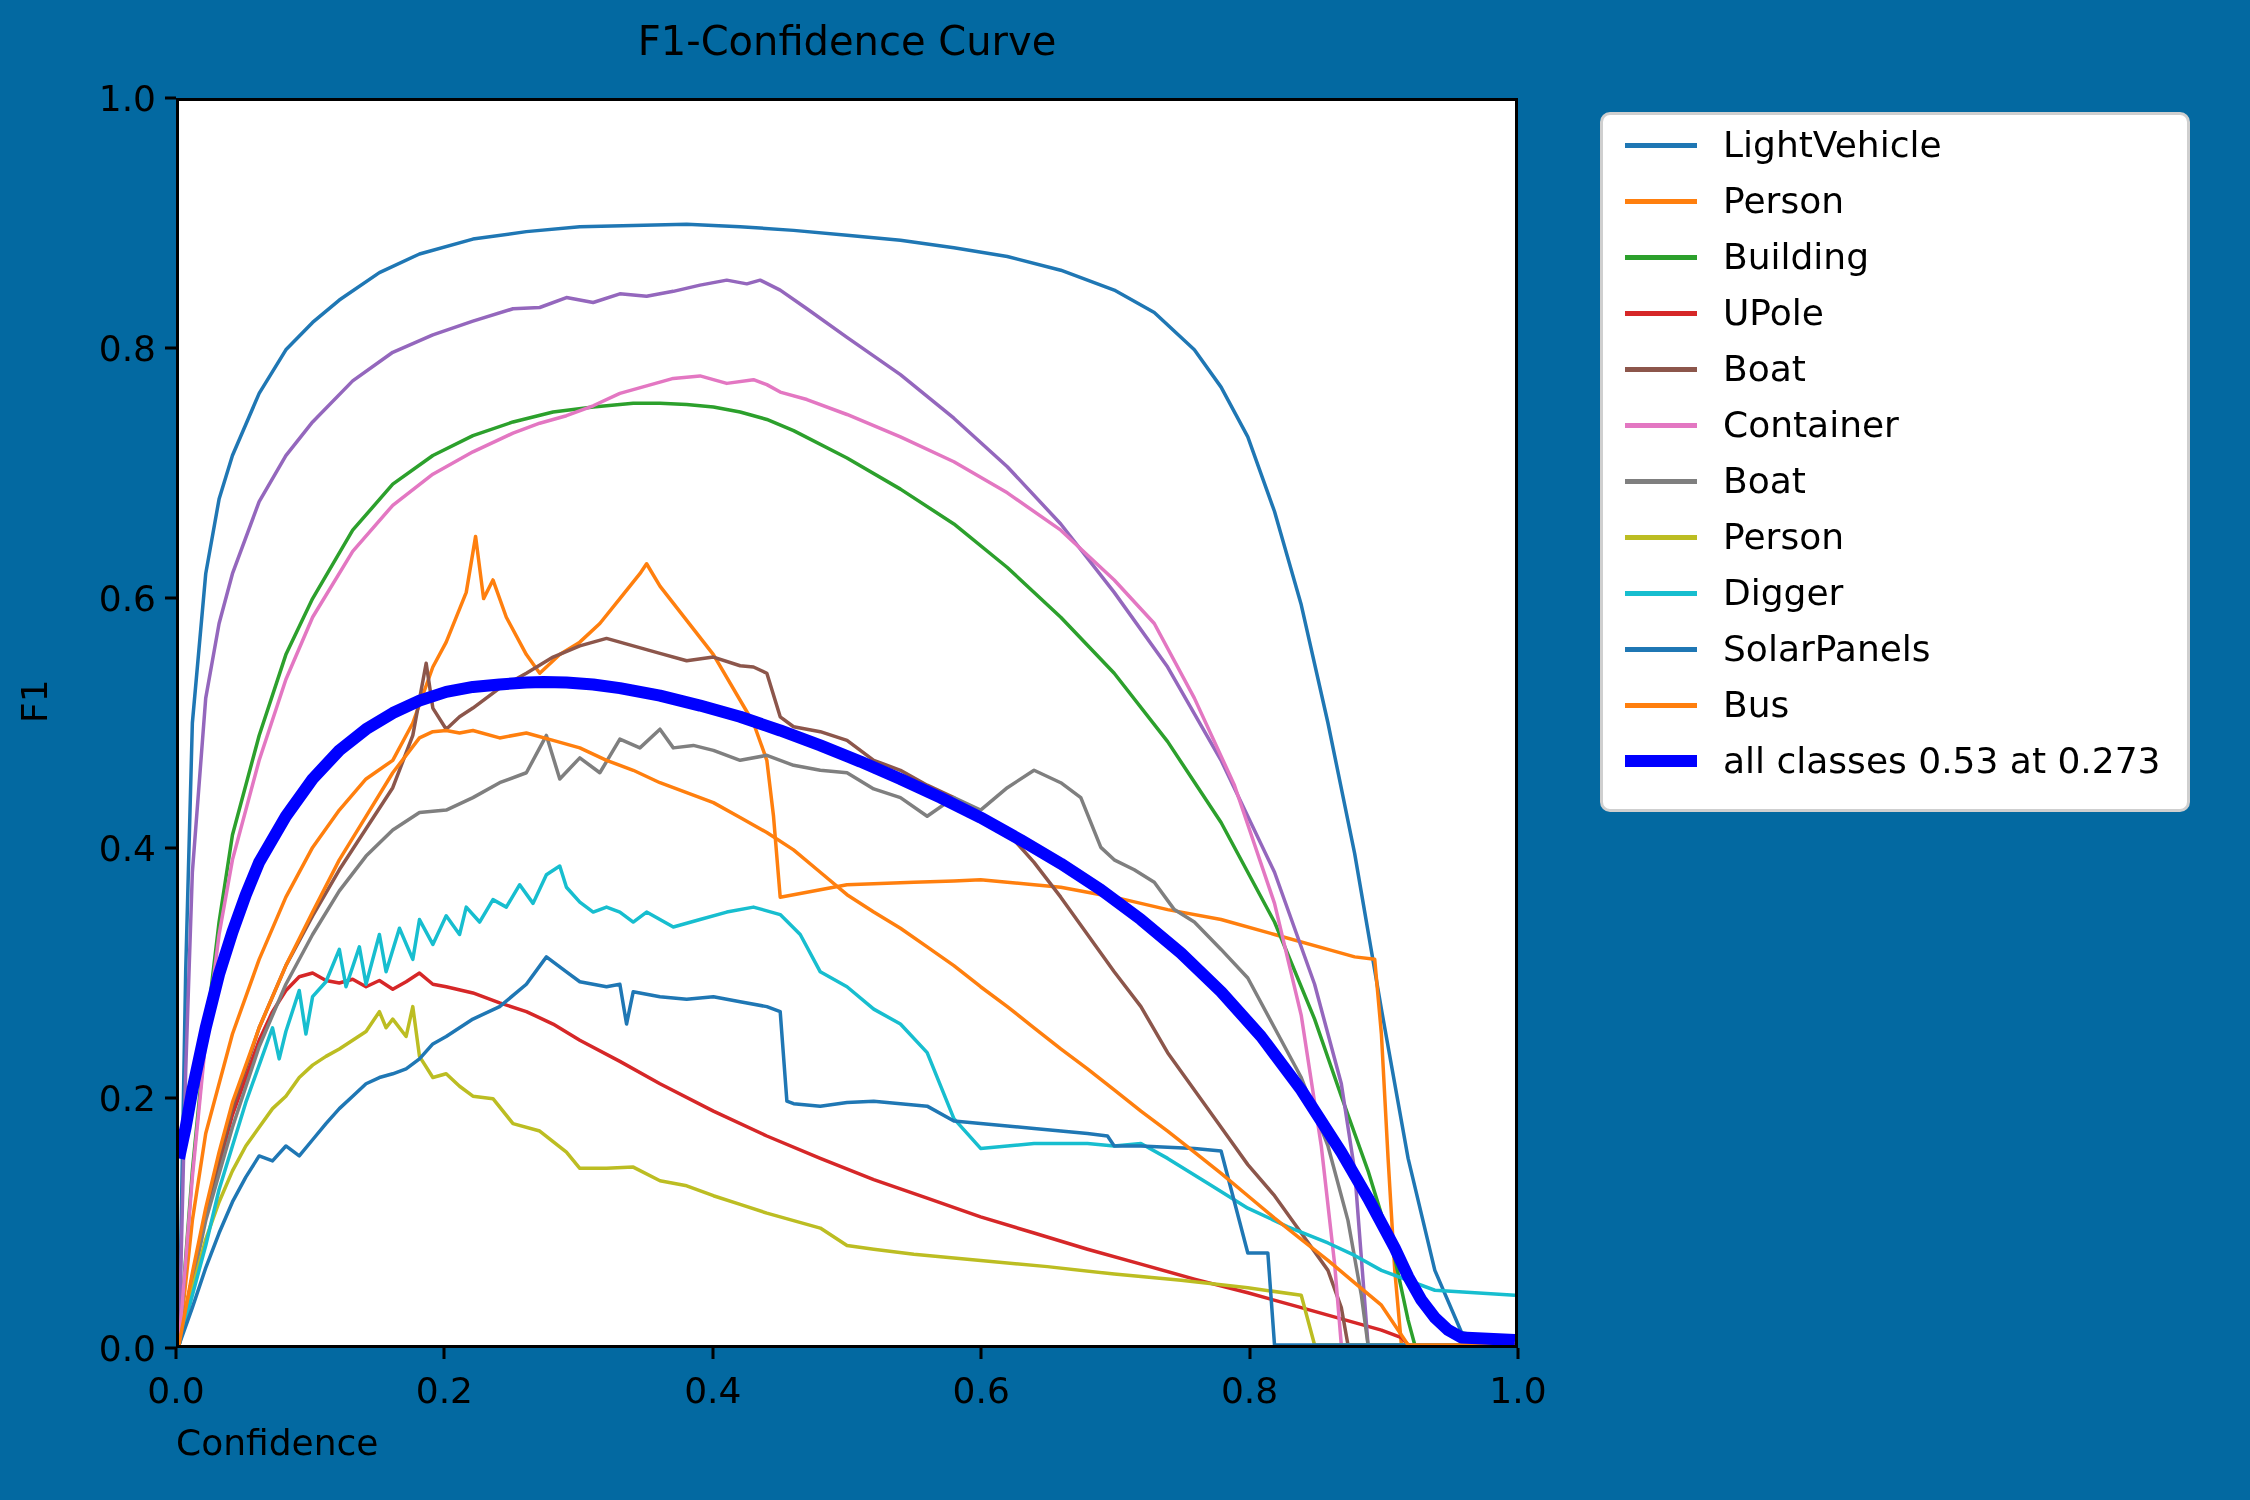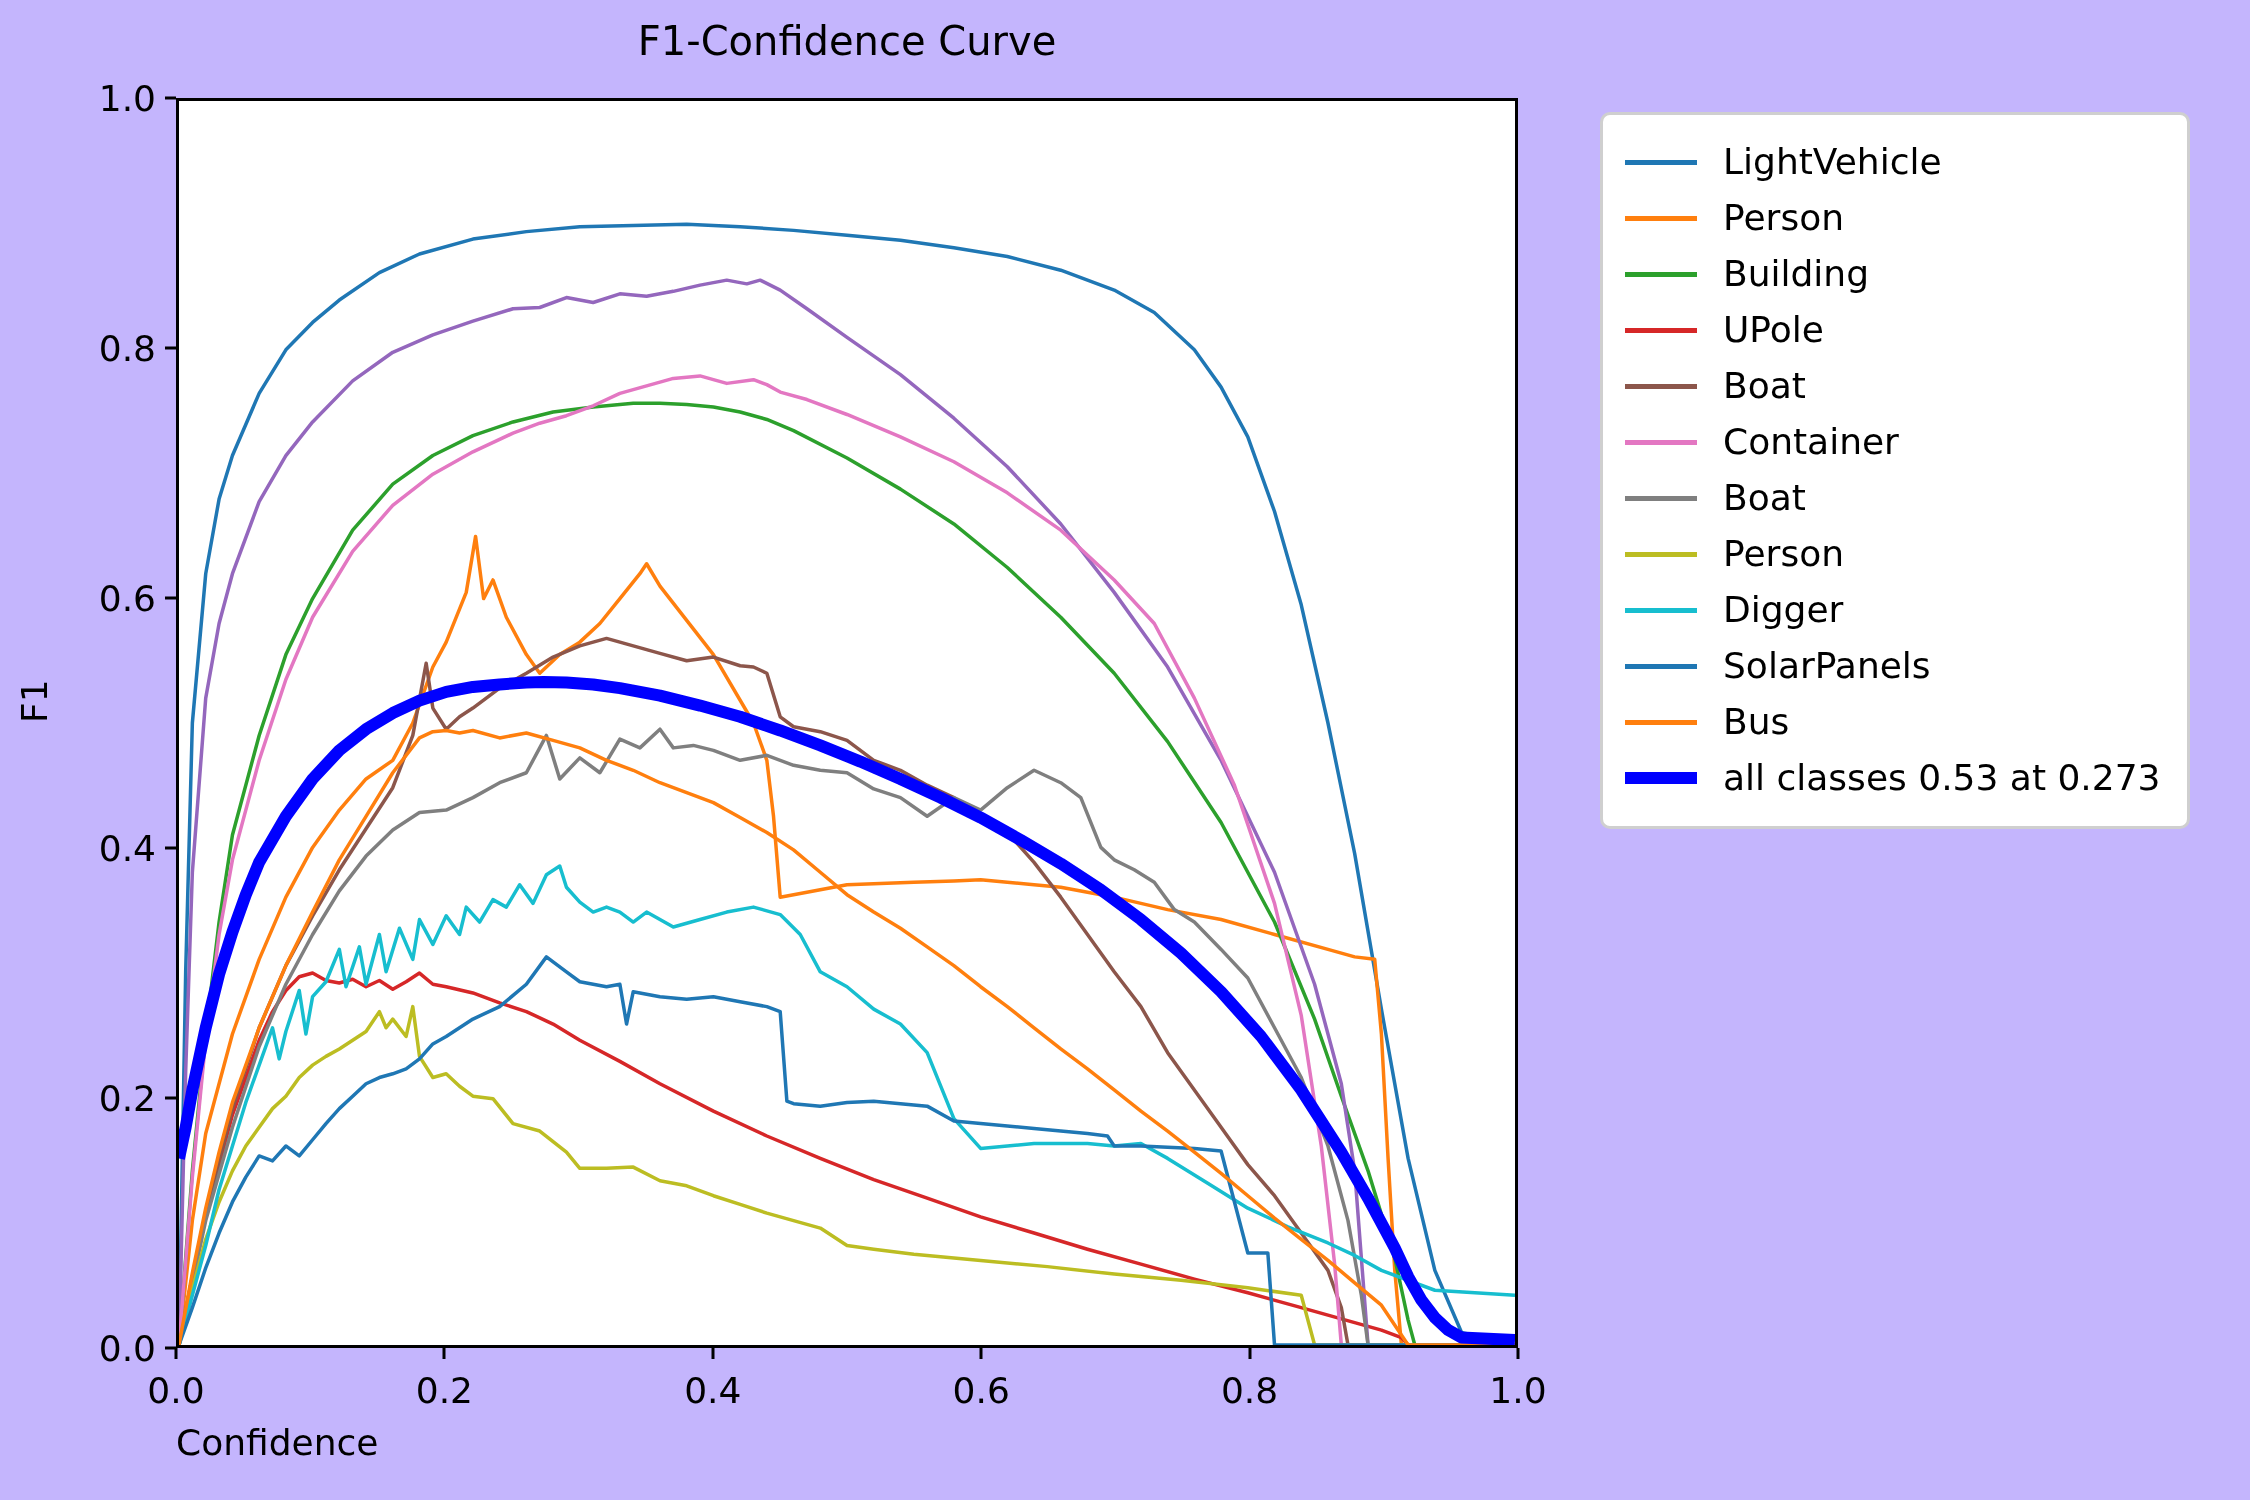--- a/index.html
+++ b/index.html
@@ -10,21 +10,21 @@
   body {
     width: 2250px;
     height: 1500px;
     font-family: "DejaVu Sans", sans-serif;
     overflow: hidden;
   }
   #figure {
     position: relative;
     width: 2250px;
     height: 1500px;
-    background: #c4b5fd;
+    background: #0369a1;
   }
   #chart-title {
     position: absolute;
     left: 176px;
     top: 18px;
     width: 1342px;
     text-align: center;
     font-size: 40px;
     color: #000000;
     letter-spacing: 0px;
@@ -101,21 +101,21 @@
   }
   #legend {
     position: absolute;
     left: 1600px;
     top: 112px;
     width: 590px;
     box-sizing: border-box;
     border: 3px solid #cfcfcf;
     border-radius: 10px;
     background: #ffffff;
-    padding: 19px 22px 20px 22px;
+    padding: 2px 22px 20px 22px;
   }
   .legend-row {
     display: flex;
     align-items: center;
     height: 56px;
   }
   .legend-swatch {
     width: 72px;
     height: 0;
     border-top-style: solid;

